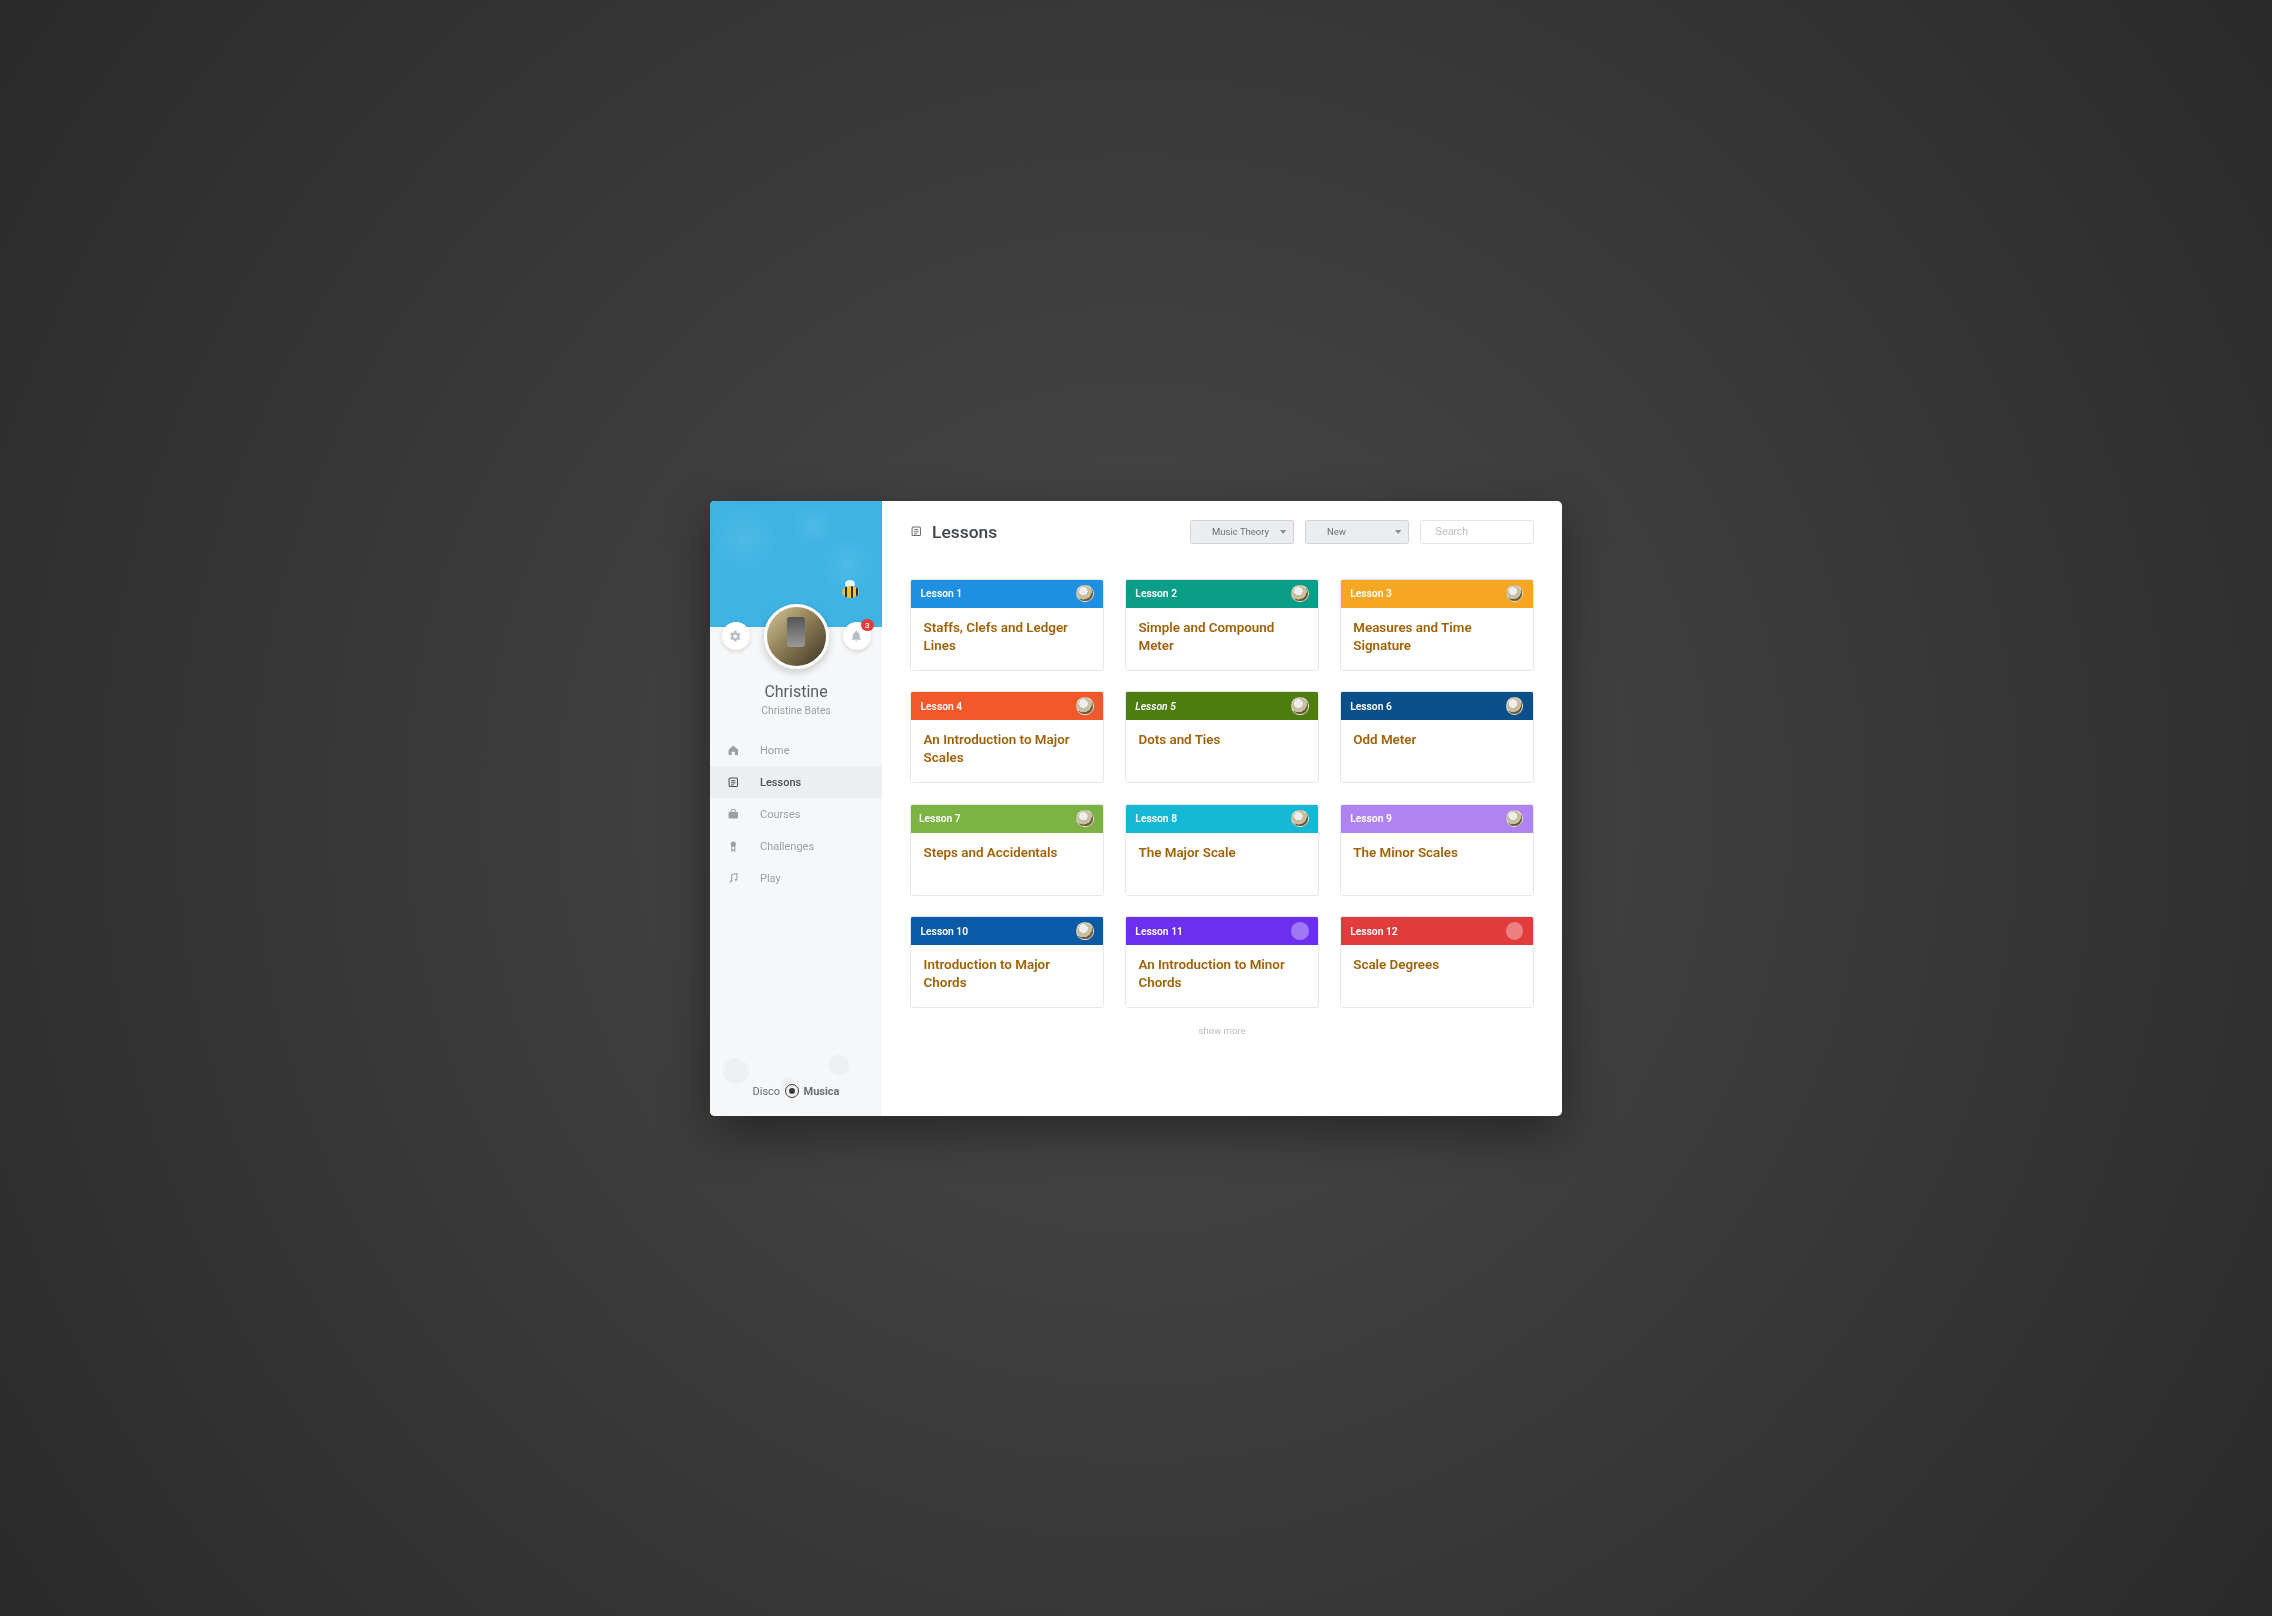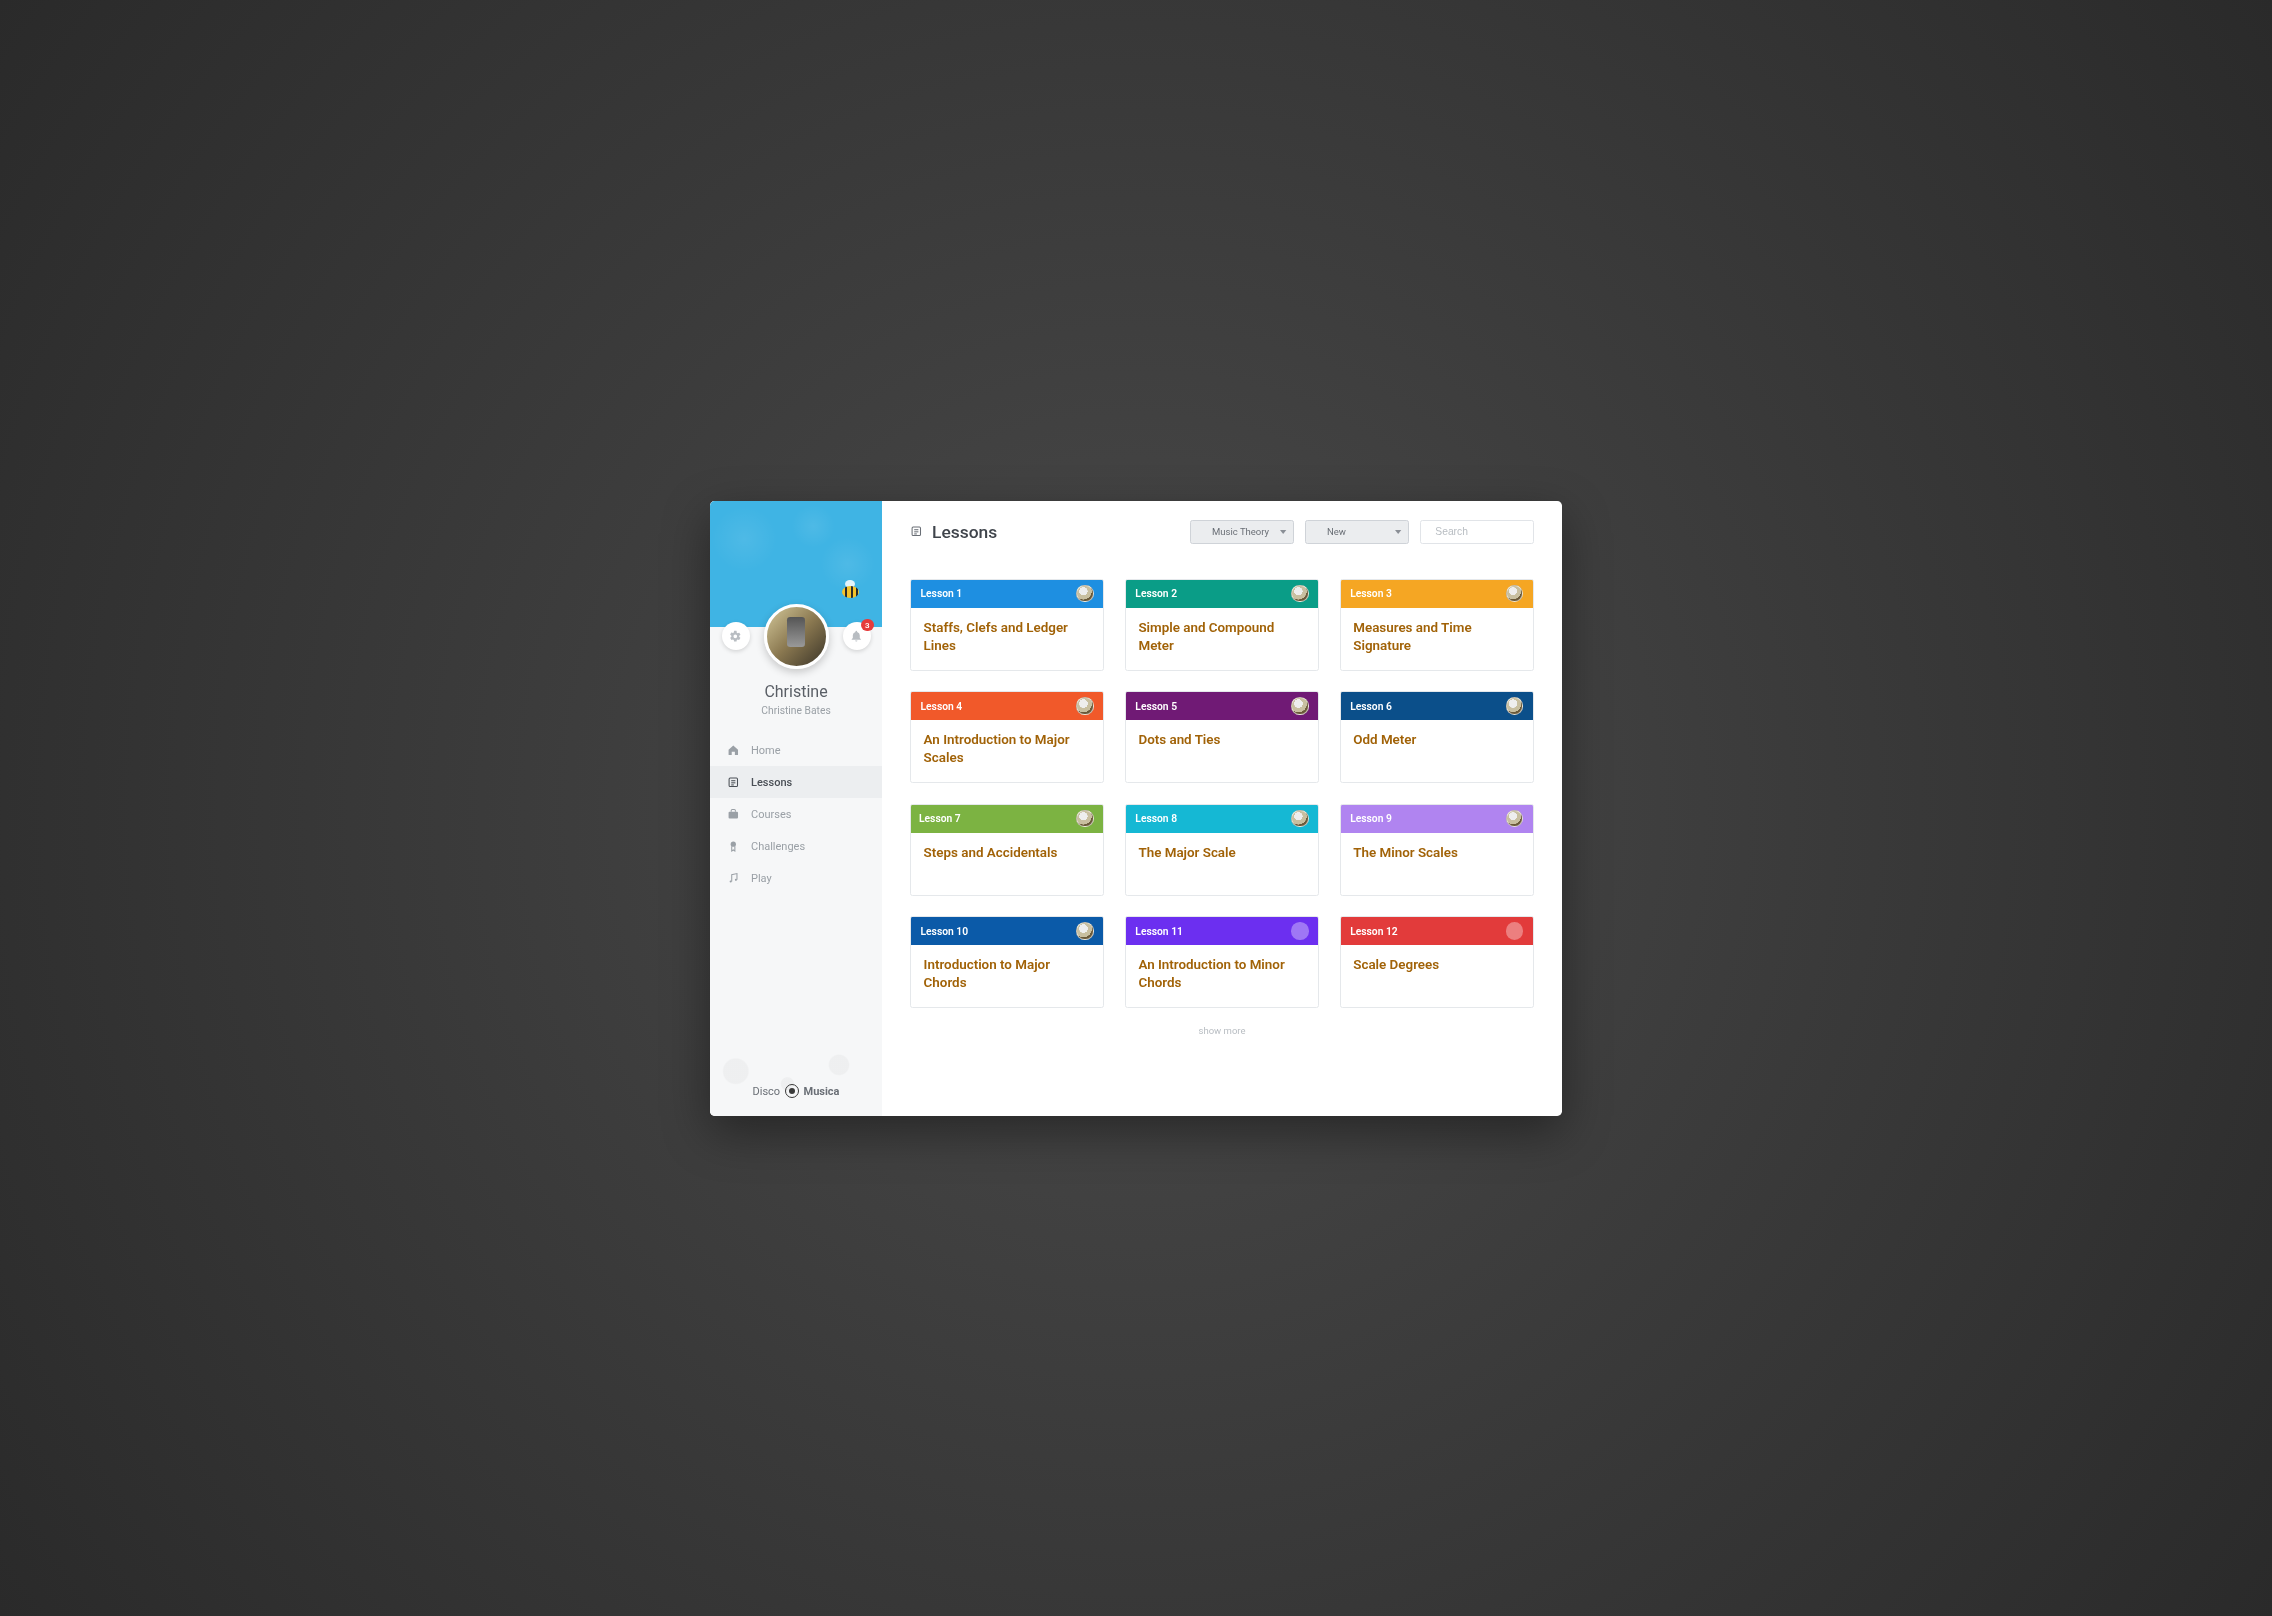--- a/index.html
+++ b/index.html
@@ -102,21 +102,21 @@
 .profile-name {
   margin-top: 55px;
   text-align: center;
 }
 .profile-name .first { font-size: 16px; color: #5a5f66; }
 .profile-name .full { font-size: 10.3px; color: #9aa0a6; margin-top: 3.2px; }
 
 .nav { margin-top: 17.4px; }
 .nav-item {
   display: flex; align-items: center;
-  gap: 11px;
+  gap: 20px;
   padding: 9.5px 17.4px;
   color: #9aa0a6;
   font-size: 11px;
   cursor: pointer;
 }
 .nav-item.active {
   background: #eceef0;
   color: #4a4f56;
   font-weight: 500;
 }
@@ -239,21 +239,21 @@
   font-size: 9.5px;
   margin-top: 17.4px;
   cursor: pointer;
 }
 
 
 .c-blue{background:#1e8fe1;}
 .c-teal{background:#0a9d87;}
 .c-amber{background:#f5a623;}
 .c-orange{background:#f1592a;}
-.c-yellow{background:#701a75;}
+.c-yellow{background:#4d7c0f;font-style:italic;}
 .c-navy{background:#0b4f8a;}
 .c-green{background:#7cb342;padding-left:8px;}
 .c-cyan{background:#15b8d4;}
 .c-lilac{background:#b084f0;}
 .c-royal{background:#0b5aa8;}
 .c-purple{background:#6c2ff0;}
 .c-red{background:#e23b3b;}
 </style>
 </head>
 <body>

